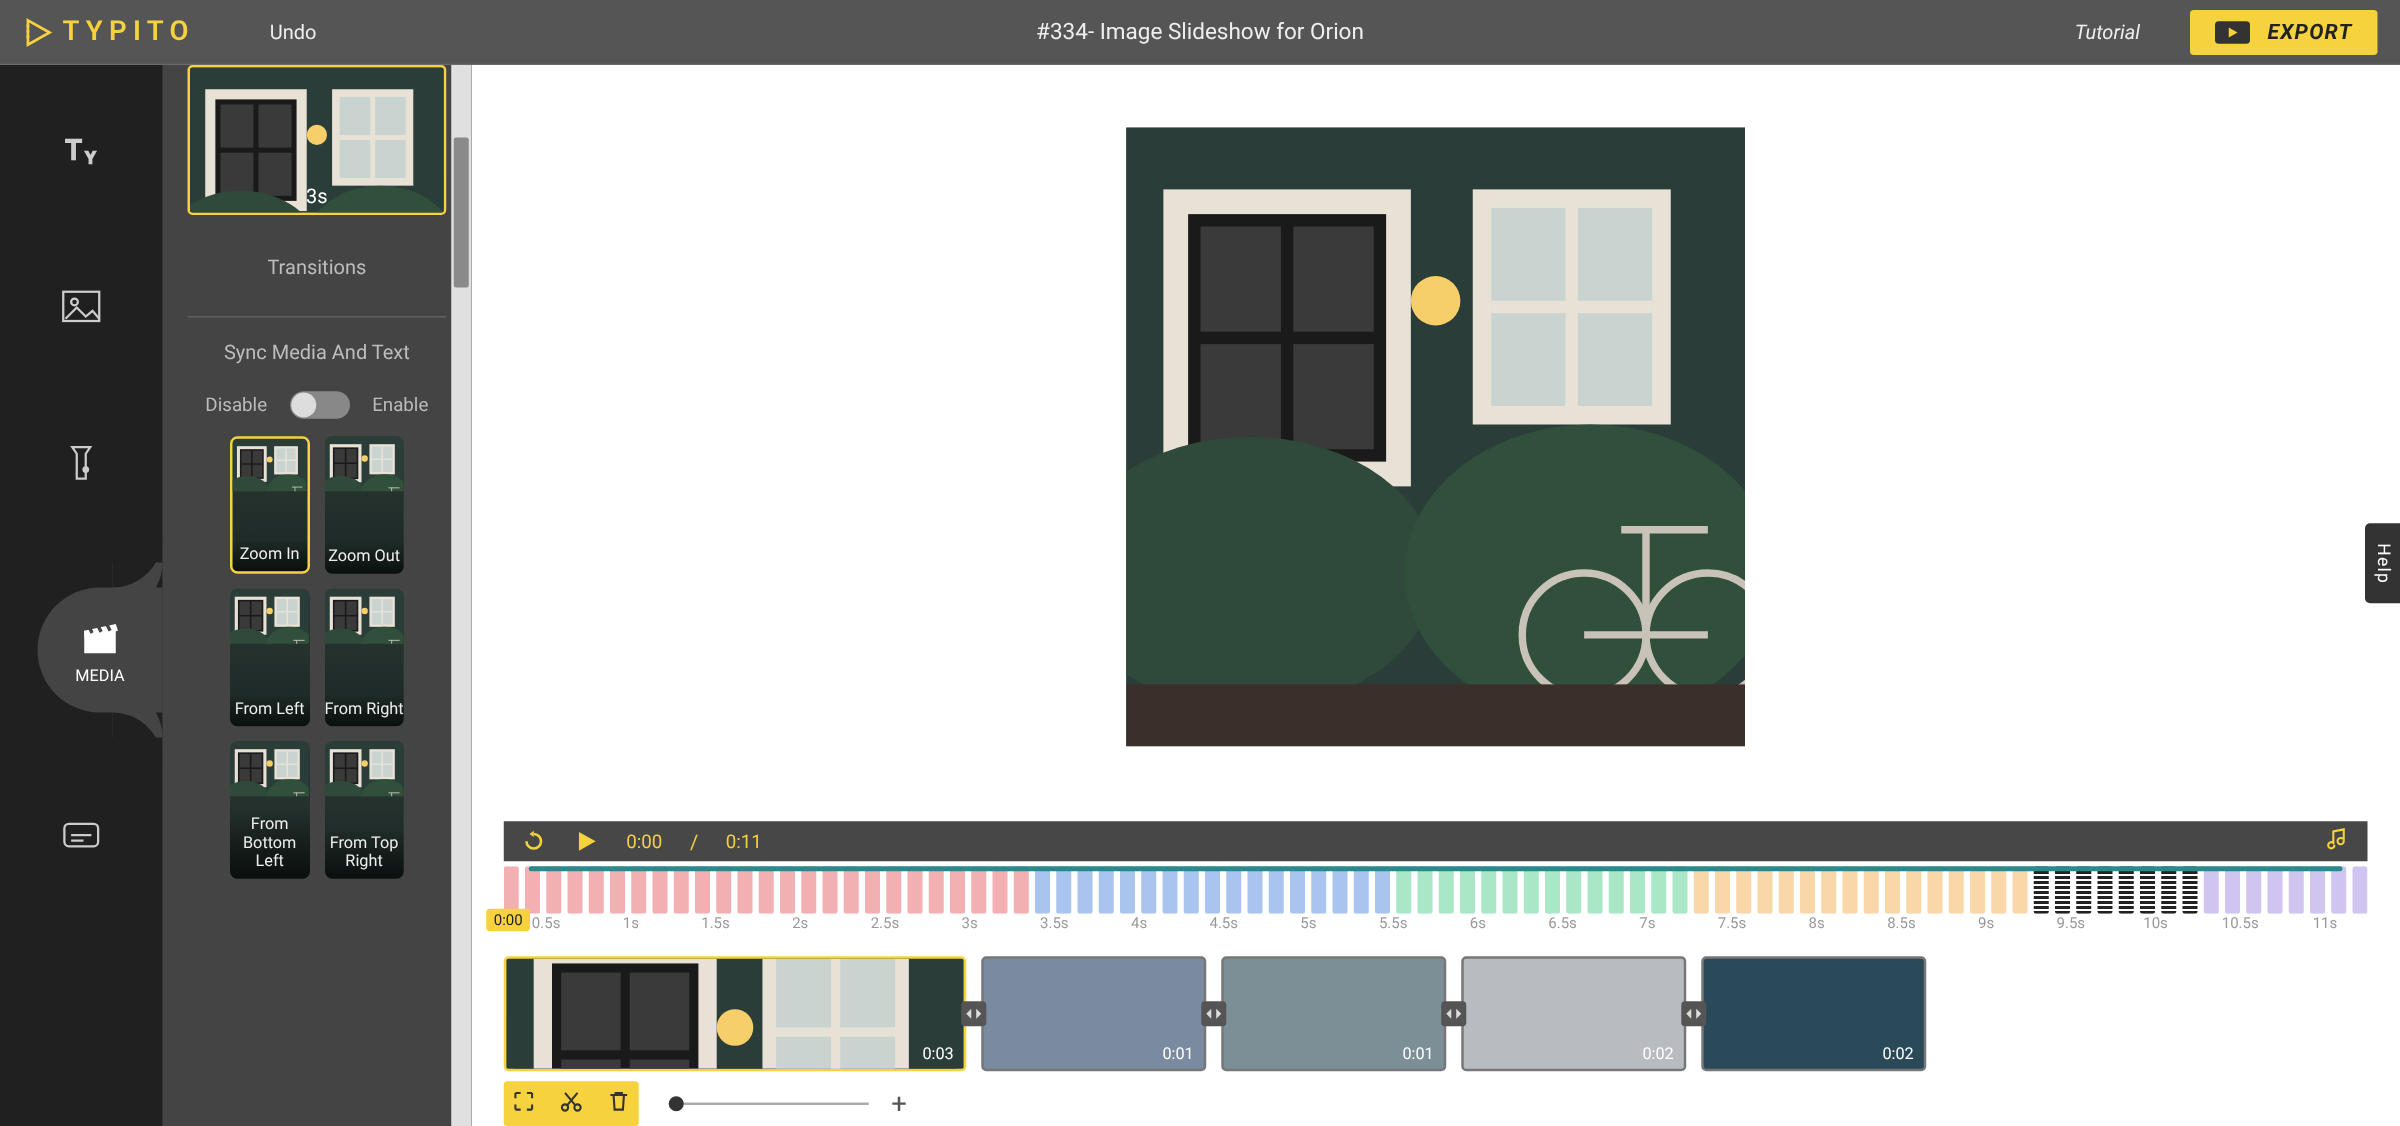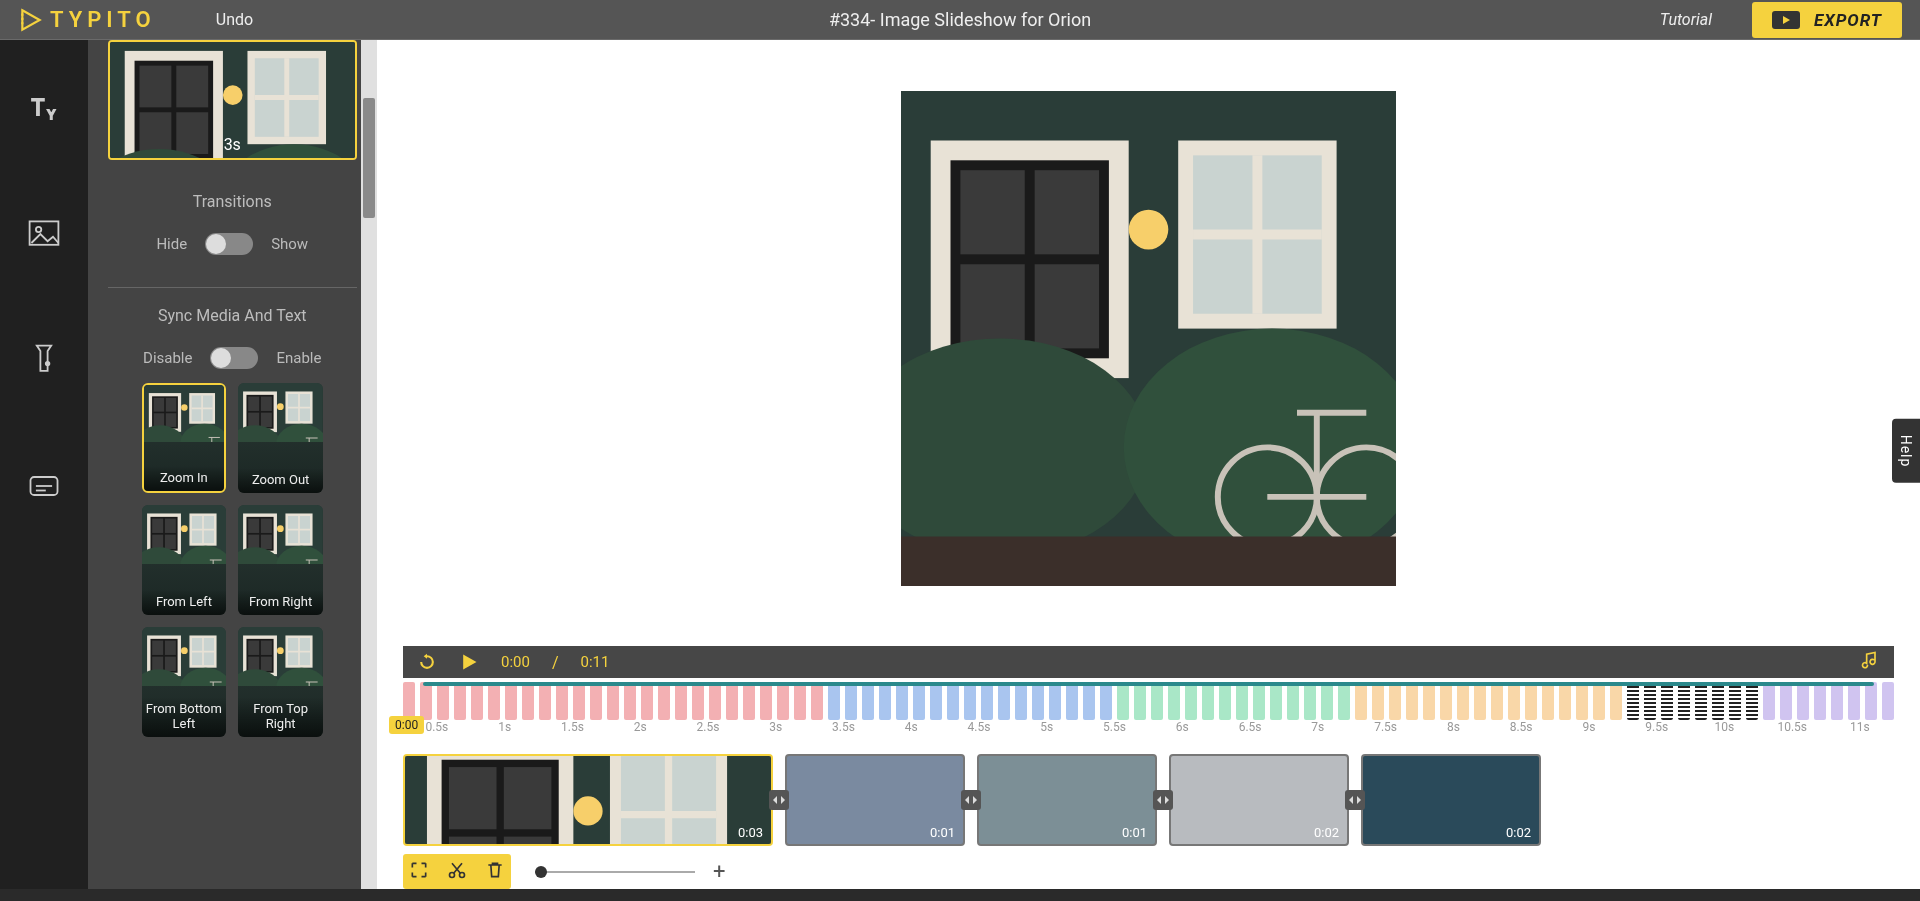--- a/index.html
+++ b/index.html
@@ -1,17 +1,17 @@
 <!DOCTYPE html>
 <html><head>
 <meta charset="utf-8">
 <style>
   * { box-sizing: border-box; margin: 0; padding: 0; font-family: -apple-system, "Segoe UI", Roboto, sans-serif; }
   body { background: #2a2a2a; color: #ddd; width: 1920px; height: 901px; overflow: hidden; position: relative; }
-  .topbar { height: 40px; background: #555; border-bottom: 1px solid #6a6a6a; display: flex; align-items: center; padding: 0 18px; }
+  .topbar { height: 52px; background: #555; border-bottom: 1px solid #6a6a6a; display: flex; align-items: center; padding: 0 18px; }
   .logo { display: flex; align-items: center; font-weight: 600; letter-spacing: 5px; color: #f5d23e; font-size: 22px; margin-right: 60px; }
   .logo svg { margin-right: 6px; }
   .top-actions { display: flex; gap: 30px; flex-direction: column; }
   .top-action { color: #eee; font-size: 16px; cursor: pointer; }
   .top-action.disabled { color: #888; cursor: default; }
   .proj-title { position: absolute; left: 50%; transform: translateX(-50%); color: #eee; font-size: 18px; }
   .top-right { margin-left: auto; display: flex; align-items: center; gap: 40px; font-style: italic; }
   .tutorial { color: #eee; font-size: 16px; }
   .export-btn { background: #f5d23e; color: #222; border-radius: 3px; padding: 8px 20px; font-weight: 700; font-size: 17px; letter-spacing: 1px; display: flex; align-items: center; gap: 14px; }
   .export-btn .play-badge { width: 28px; height: 18px; background: #333; border-radius: 3px; display: flex; align-items: center; justify-content: center; }
@@ -153,45 +153,46 @@
           <circle cx="14" cy="15" r="3"></circle>
           <path d="M6 30 l10 -10 l8 8 l6 -5 l6 7"></path>
         </svg>
     </div>
     <div class="rail-item">
       <svg viewBox="0 0 40 40">
           <path d="M12 4 h16 l-4 6 v22 h-8 V10 z"></path>
           <circle cx="24" cy="24" r="2" fill="#ccc"></circle>
         </svg>
     </div>
+    <div class="rail-item active">
+      <svg viewBox="0 0 40 40">
+          <rect x="6" y="14" width="28" height="20" fill="#fff" stroke="none"></rect>
+          <path d="M6 14 l28 -6 l2 6 l-30 6 z" fill="#fff" stroke="none"></path>
+          <path d="M10 10 l3 6 M18 9 l3 6 M26 8 l3 6" stroke="#444" stroke-width="3"></path>
+        </svg>
+      <span class="rail-label">MEDIA</span>
+    </div>
     <div class="rail-item">
       <svg viewBox="0 0 40 40">
           <rect x="5" y="10" width="30" height="20" rx="4"></rect>
           <line x1="11" y1="20" x2="29" y2="20"></line>
           <line x1="11" y1="25" x2="22" y2="25"></line>
         </svg>
     </div>
   </div>
 
   <div class="panel">
     <div class="panel-inner">
       <div class="thumb-sel">
         <svg viewBox="0 0 100 60" preserveAspectRatio="xMidYMid slice">
             <use href="#house-scene"></use>
           </svg>
         <span>3s</span>
       </div>
       <div class="section-title first">Transitions</div>
-      <div class="toggle-row">
-        <span class="toggle-lbl">Hide</span>
-        <div class="toggle">
-            <div class="toggle-knob"></div>
-          </div>
-        <span class="toggle-lbl">Show</span>
-      </div>
       <div class="section-title">Sync Media And Text</div>
       <div class="toggle-row">
         <span class="toggle-lbl">Disable</span>
         <div class="toggle">
             <div class="toggle-knob"></div>
           </div>
         <span class="toggle-lbl">Enable</span>
       </div>
       <div class="anim-grid" id="anim-grid">
           <div class="anim-cell sel">

